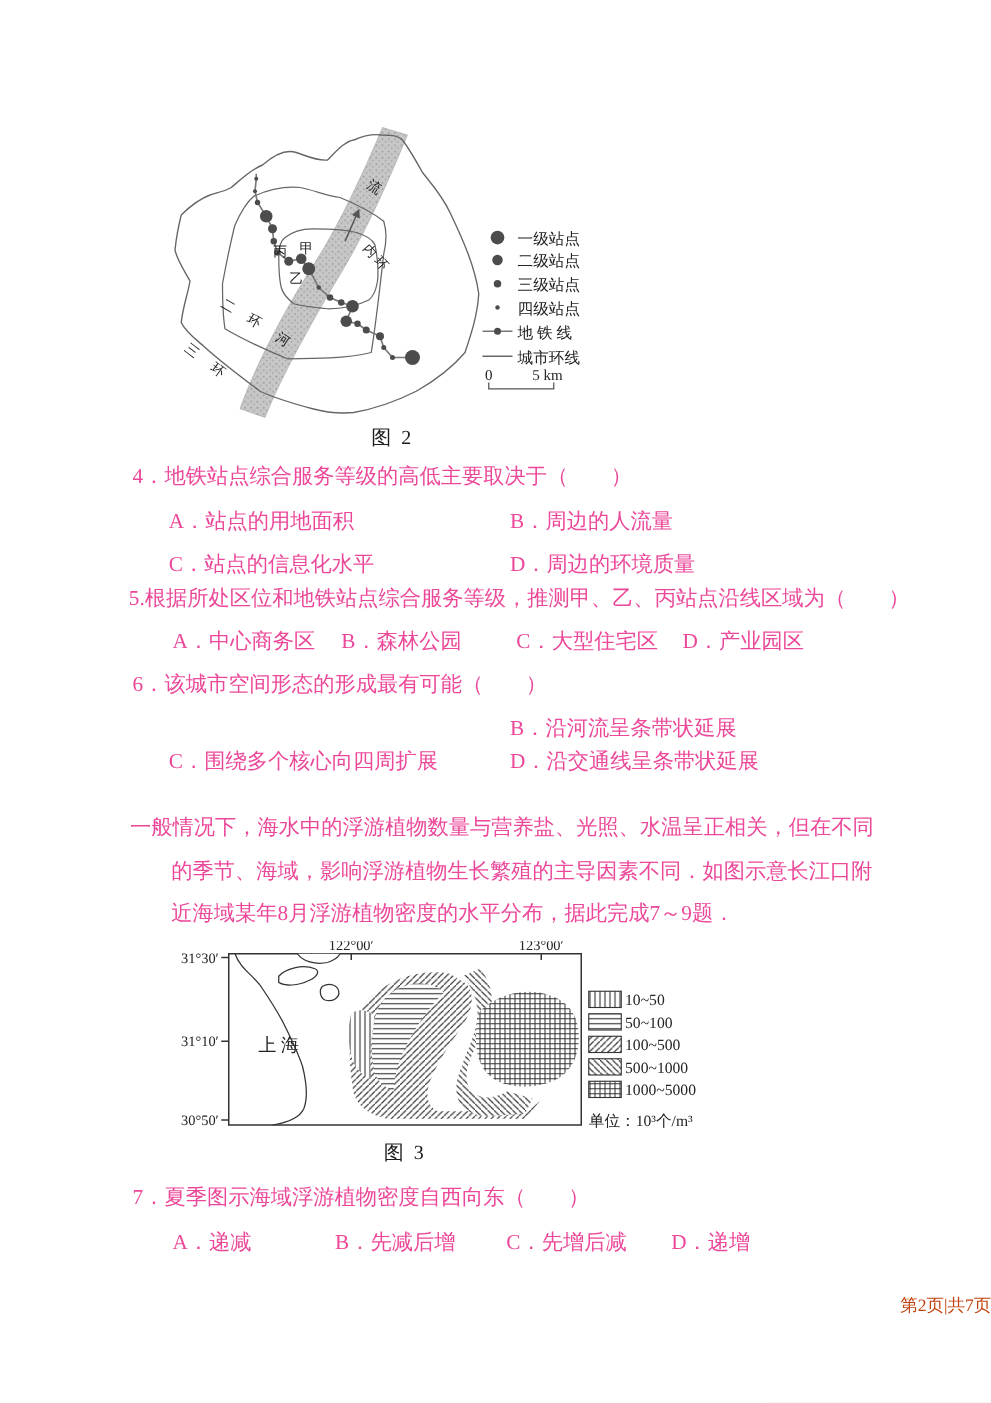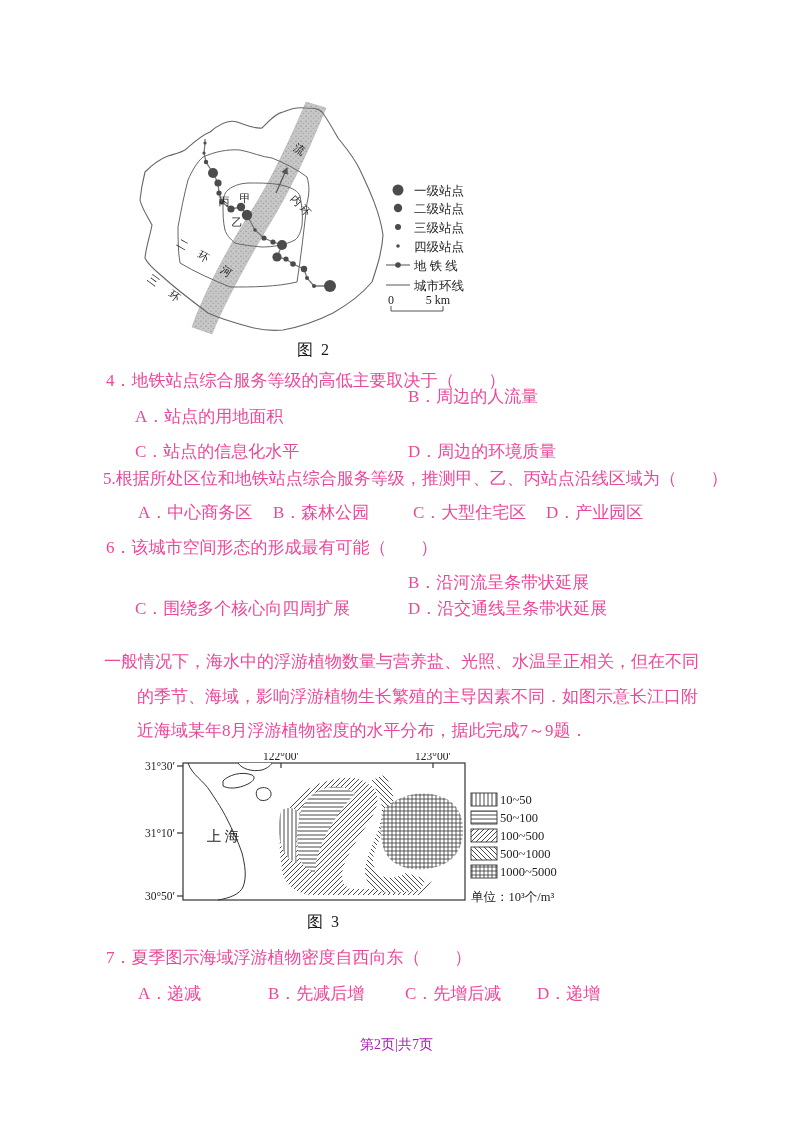--- a/index.html
+++ b/index.html
@@ -22,23 +22,23 @@
   }
   .caption{
     position:absolute;
     font-size:16px;
     text-align:center;
     letter-spacing:2px;
   }
   .footer{
     position:absolute;
     left:0;width:793px;
-    text-align:center;
+    text-align:right;
     font-size:14px;
-    color:#a21caf;
+    color:#c2410c;
   }
   svg{position:absolute;}
   svg text{font-family:"Liberation Serif", serif; fill:#222;}
 </style>
 </head>
 <body>
 
 <div class="page">
 
   <svg style="left:100px;top:95px;" width="460" height="255" viewBox="0 0 460 255">
@@ -117,21 +117,21 @@
       <path d="M291,211 L291,216 L343,216 L343,211" fill="none" stroke="#555" stroke-width="1"></path>
     </g>
   </svg>
 
   <div class="caption" style="left:254px;top:340px;width:120px;">图 2</div>
 
   <div class="t" style="left:106px;top:371px;">
     <span>4．</span><span>地铁站点综合服务等级的高低主要取决于（　　）</span>
   </div>
   <div class="t" style="left:135px;top:407px;">A．站点的用地面积</div>
-  <div class="t" style="left:408px;top:387px;">B．周边的人流量</div>
+  <div class="t" style="left:408px;top:407px;">B．周边的人流量</div>
   <div class="t" style="left:135px;top:442px;">C．站点的信息化水平</div>
   <div class="t" style="left:408px;top:442px;text-align:center;">D．周边的环境质量</div>
 
   <div class="t" style="left:103px;top:469px;">
     <span>5.</span><span>根据所处区位和地铁站点综合服务等级，推测甲、乙、丙站点沿线区域为（　　）</span>
   </div>
   <div class="t" style="left:138px;top:503px;">A．中心商务区</div>
   <div class="t" style="left:273px;top:503px;">B．森林公园</div>
   <div class="t" style="left:413px;top:503px;">C．大型住宅区</div>
   <div class="t" style="left:546px;top:503px;">D．产业园区</div>

